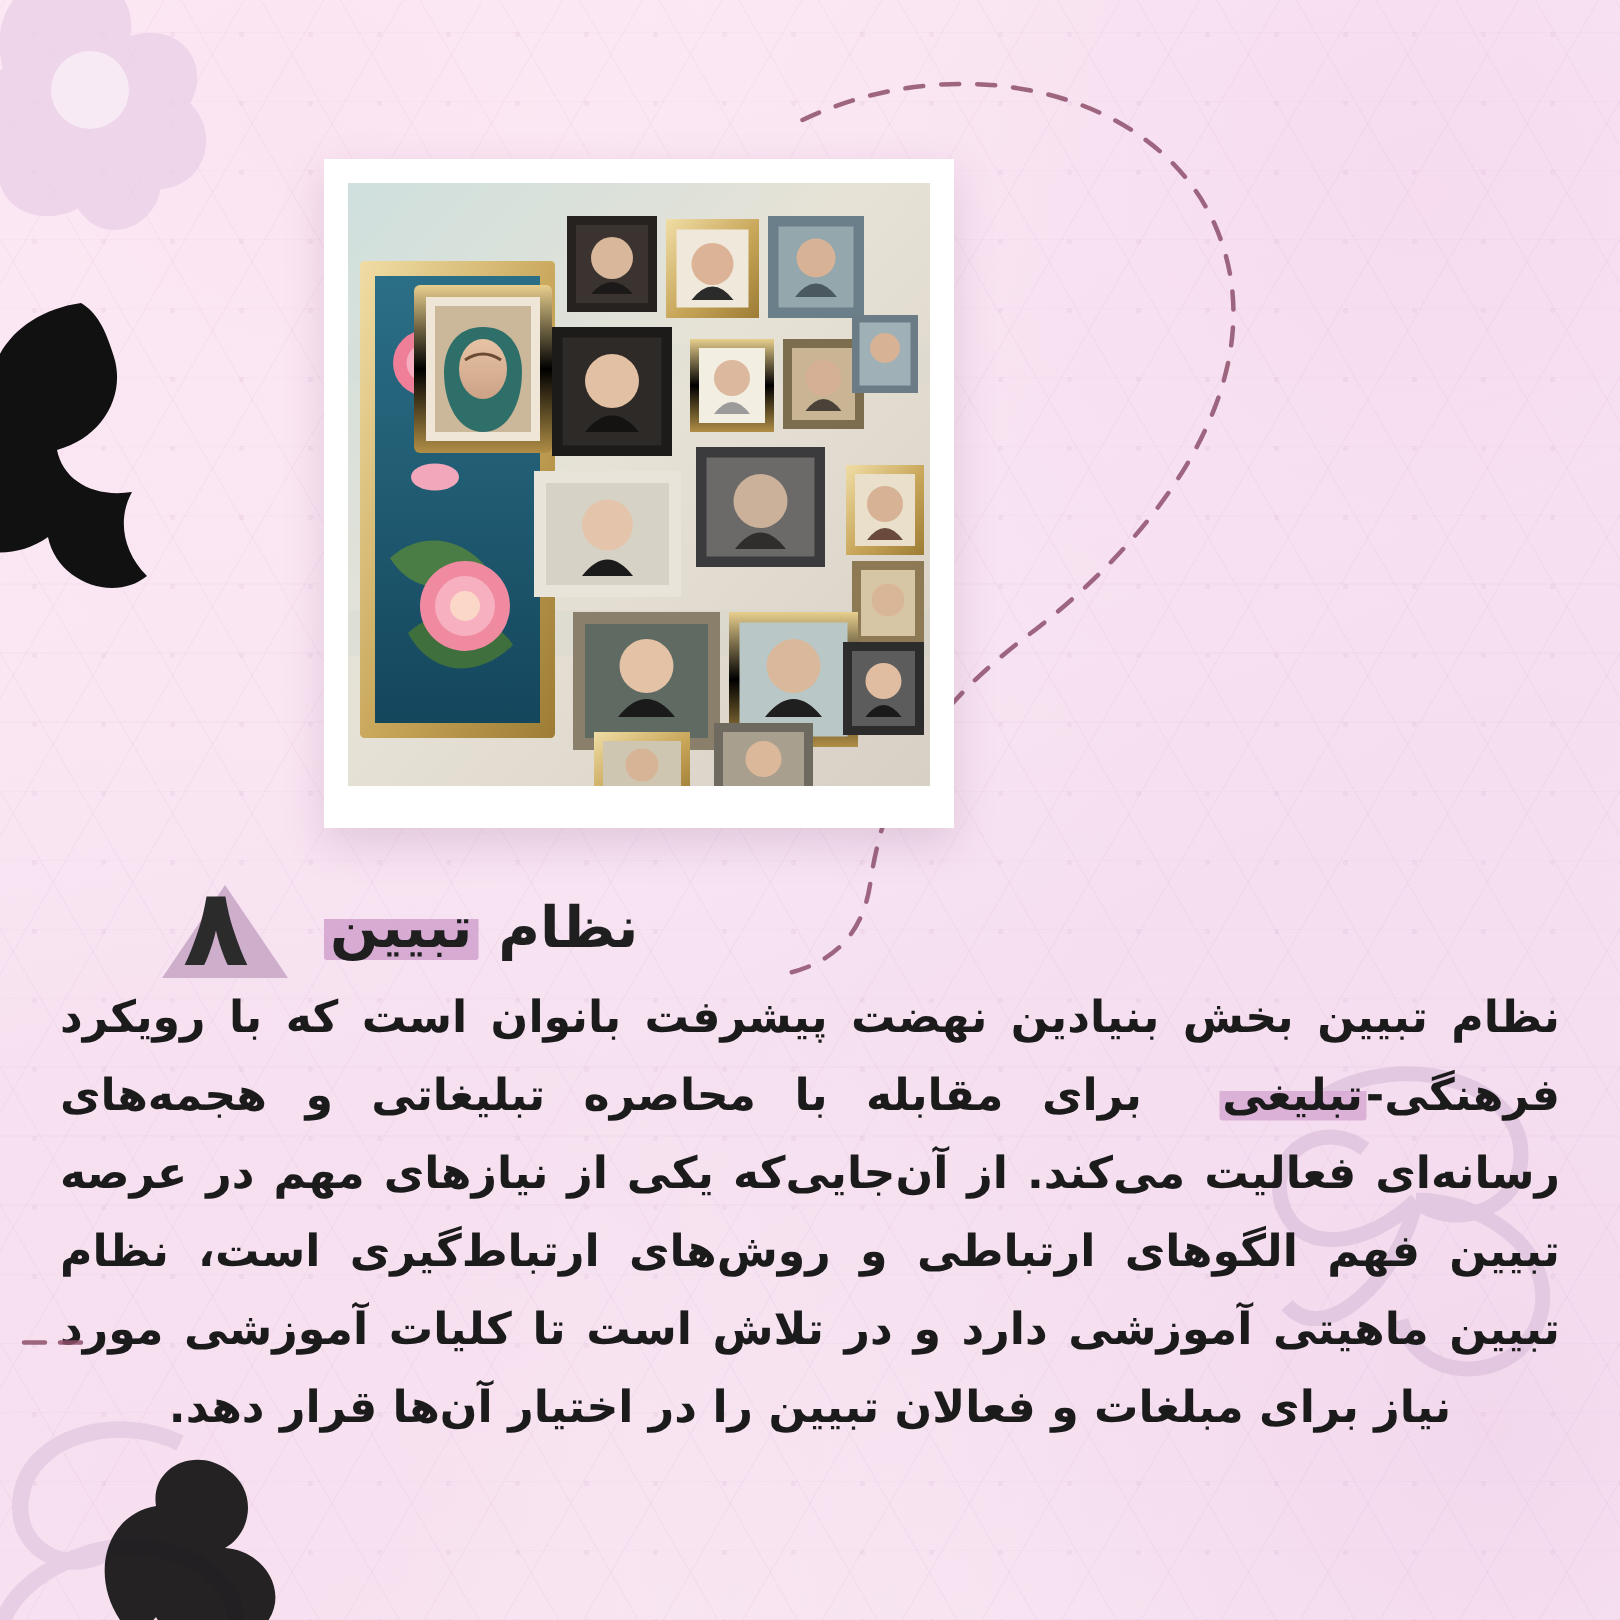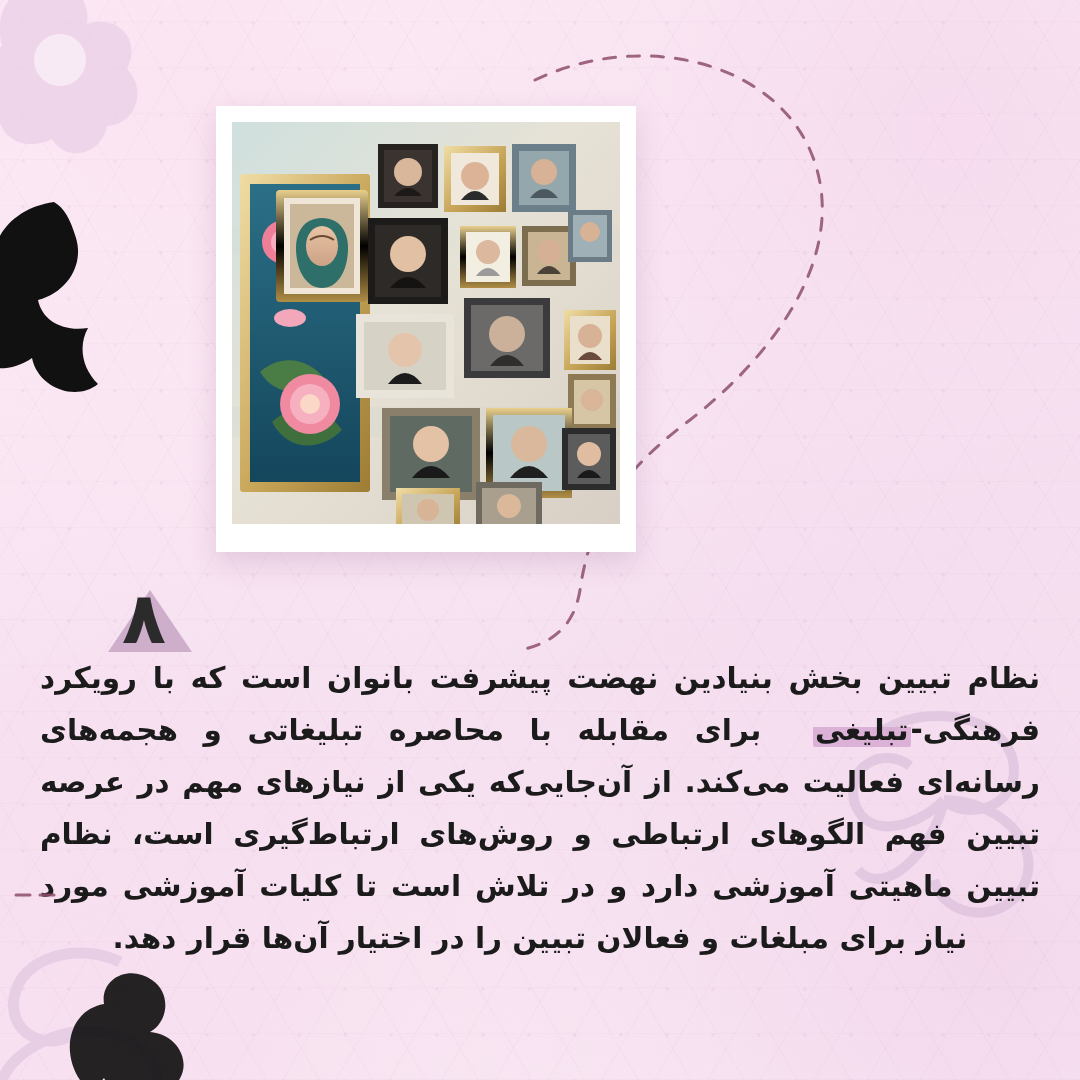--- a/index.html
+++ b/index.html
@@ -381,20 +381,23 @@
     </div>
   </div>
 
   <div class="number-badge">
     <svg width="120" height="76" viewBox="0 0 120 76">
       <path d="M16 68 L58 6 L100 68 Z" fill="#c9a8c6" opacity="0.9"></path>
     </svg>
     <span class="section-number" style="position:absolute; left:30px; top:0px;">۸</span>
   </div>
 
+  <div class="heading-title">
+    <span>نظام <span class="hl">تبیین</span></span>
+  </div>
 
   <div class="body-text">نظام تبیین بخش بنیادین نهضت پیشرفت بانوان است که با رویکرد فرهنگی-<span class="hl">تبلیغی</span> برای مقابله با محاصره تبلیغاتی و هجمه‌های رسانه‌ای فعالیت می‌کند. از آن‌جایی‌که یکی از نیازهای مهم در عرصه تبیین فهم الگوهای ارتباطی و روش‌های ارتباط‌گیری است، نظام تبیین ماهیتی آموزشی دارد و در تلاش است تا کلیات آموزشی مورد نیاز برای مبلغات و فعالان تبیین را در اختیار آن‌ها قرار دهد.</div>
 
   <div class="edge-dashes">
     <svg width="56" height="8" viewBox="0 0 56 8">
       <path d="M2 4 H16 M26 4 H40" stroke="#8d4f6b" stroke-width="3" stroke-linecap="round" opacity=".85"></path>
     </svg>
   </div>
 
 </div>

